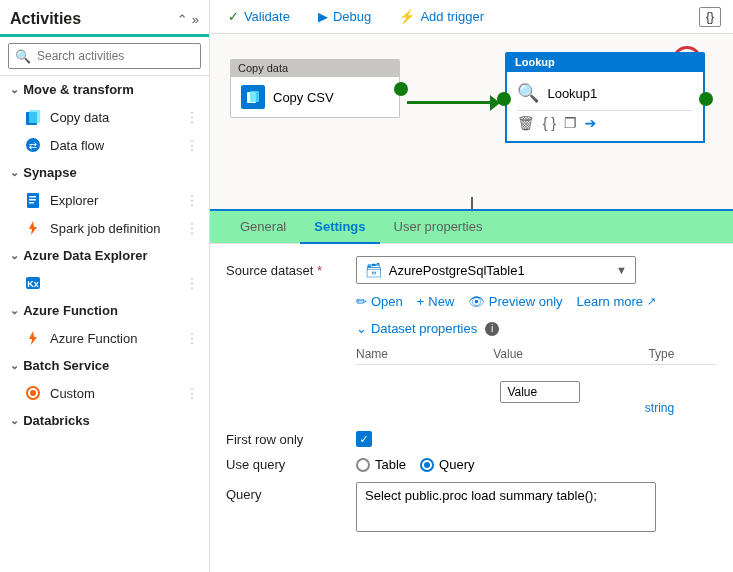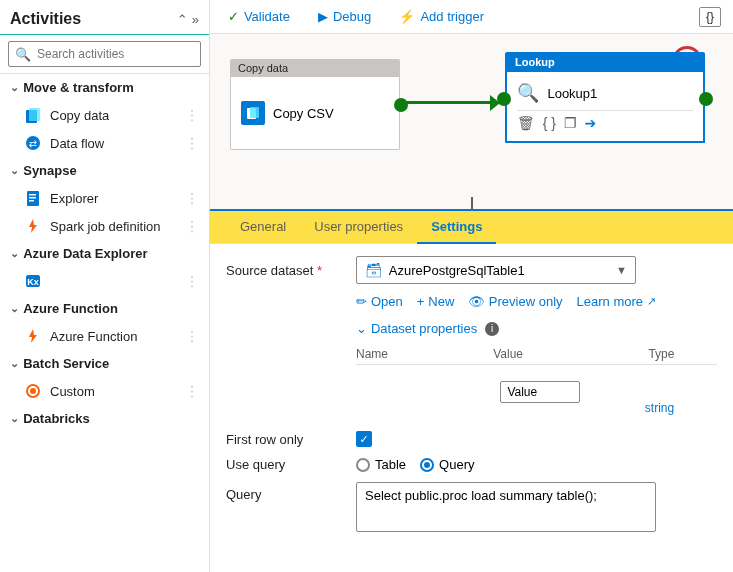--- a/index.html
+++ b/index.html
@@ -15,21 +15,21 @@
       flex-direction: column;
       overflow-y: auto;
       height: 572px;
     }
 
     .sidebar-header {
       display: flex;
       align-items: center;
       justify-content: space-between;
       padding: 10px 10px 6px 10px;
-      border-bottom: 1px solid #14b8a6;
+      border-bottom: 3px solid #14b8a6;
     }
 
     .sidebar-title {
       font-size: 16px;
       font-weight: 600;
       color: #201f1e;
     }
 
     .sidebar-header-icons {
       display: flex;
@@ -189,21 +189,21 @@
       color: #201f1e;
       font-size: 11px;
       padding: 3px 8px;
       border-radius: 2px 2px 0 0;
     }
 
     .node-body {
       background: #fff;
       border: 1px solid #c8c6c4;
       border-top: none;
-      padding: 24px 10px;
+      padding: 8px 10px;
       display: flex;
       align-items: center;
       gap: 8px;
       border-radius: 0 0 2px 2px;
     }
 
     .node-icon-blue {
       width: 24px;
       height: 24px;
       background: #0078d4;
@@ -352,21 +352,21 @@
       flex-direction: column;
       overflow: hidden;
     }
 
     
     .tabs-row {
       display: flex;
       align-items: center;
       border-bottom: 1px solid #e1dfdd;
       padding: 0 16px;
-      background: #fde047;
+      background: #86efac;
     }
 
     .tab {
       padding: 8px 14px;
       font-size: 13px;
       cursor: pointer;
       color: #605e5c;
       border-bottom: 2px solid transparent;
       margin-bottom: -1px;
     }
@@ -774,25 +774,25 @@
       <div class="center-line"></div>
     </div>
   </div>
 
   <div class="bottom-panel">
 
     <div class="tabs-row">
       <div class="tab">
         <span>General</span>
       </div>
+      <div class="tab active">
+        <span>Settings</span>
+      </div>
       <div class="tab">
         <span>User properties</span>
-      </div>
-      <div class="tab active">
-        <span>Settings</span>
       </div>
     </div>
 
     <div class="settings-content">
 
       <div class="field-row">
         <div class="field-label">
           <span>Source dataset</span>
           <span class="required"> *</span>
         </div>

